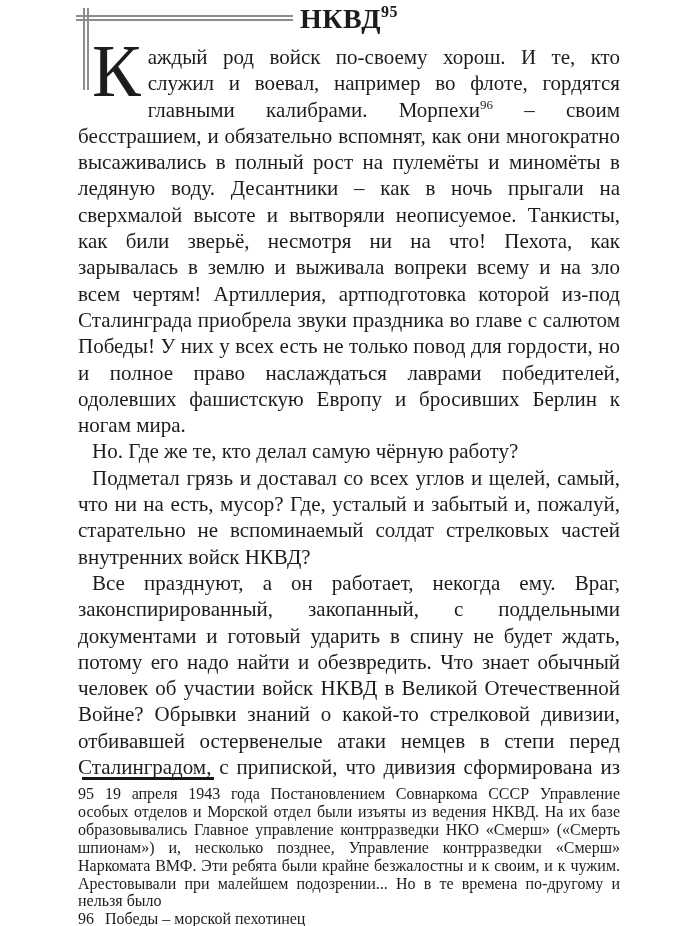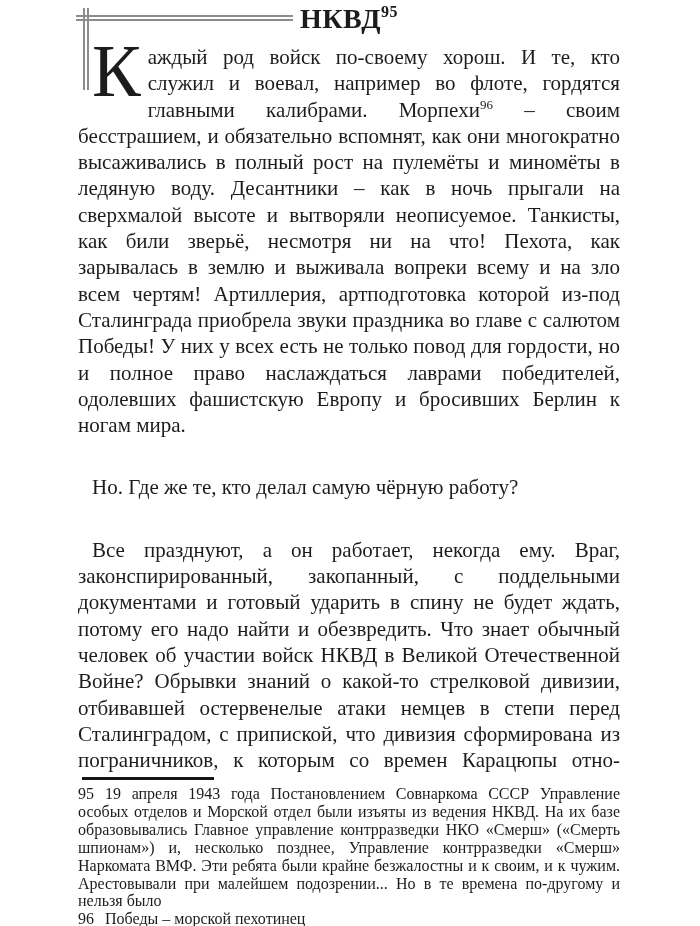--- a/index.html
+++ b/index.html
@@ -39,21 +39,21 @@
   }
 
   
   .body-text {
     position: absolute; top: 44px; left: 78px; width: 542px;
     font-size: 21px; line-height: 26.3px;
     text-align: justify;
     max-height: 737px; overflow: hidden;
   }
   .body-text p { margin: 0; }
-  .body-text p.indent { text-indent: 14px; margin-top: 36px; }
+  .body-text p.indent { text-indent: 14px; }
   .body-text p.p-last { text-align-last: justify; }
   .body-text sup {
     font-size: 13px; line-height: 0;
     vertical-align: super;
   }
   .dropcap {
     float: left;
     font-size: 73px; line-height: 51px;
     padding: 2px 7px 0 0;
     margin-left: 14px;
@@ -79,20 +79,21 @@
 <div class="page">
 
   <div class="rule-h"></div>
   <div class="rule-v"></div>
 
   <h1 class="title"><span>НКВД</span><sup>95</sup></h1>
 
   <div class="body-text">
     <p><span class="dropcap">К</span><span>аждый род войск по-своему хорош. И те, кто служил и воевал, например во флоте, гордятся главными калибрами. Морпехи</span><sup>96</sup><span> – своим бесстрашием, и обязательно вспомнят, как они многократно высаживались в полный рост на пулемёты и миномёты в ледяную воду. Десантники – как в ночь прыгали на сверхмалой высоте и вытворяли неописуемое. Танкисты, как били зверьё, несмотря ни на что! Пехота, как зарывалась в землю и выживала вопреки всему и на зло всем чертям! Артиллерия, артподготовка которой из-под Сталинграда приобрела звуки праздника во главе с салютом Победы! У них у всех есть не только повод для гордости, но и полное право наслаждаться лаврами победителей, одолевших фашистскую Европу и бросивших Берлин к ногам мира.</span></p>
     <p class="indent">Но. Где же те, кто делал самую чёрную работу?</p>
+    <p class="indent">Подметал грязь и доставал со всех углов и щелей, самый, что ни на есть, мусор? Где, усталый и забытый и, пожалуй, старательно не вспоминаемый солдат стрелковых частей внутренних войск НКВД?</p>
     <p class="indent p-last">Все празднуют, а он работает, некогда ему. Враг, законспирированный, закопанный, с поддельными документами и готовый ударить в спину не будет ждать, потому его надо найти и обезвредить. Что знает обычный человек об участии войск НКВД в Великой Отечественной Войне? Обрывки знаний о какой-то стрелковой дивизии, отбивавшей остервенелые атаки немцев в степи перед Сталинградом, с припиской, что дивизия сформирована из пограничников, к которым со времен Карацюпы отно-</p>
   </div>
 
   <div class="footnotes">
     <div class="fn-rule"></div>
     <p><span class="fn-num">95</span><span>19 апреля 1943 года Постановлением Совнаркома СССР Управление особых отделов и Морской отдел были изъяты из ведения НКВД. На их базе образовывались Главное управление контрразведки НКО «Смерш» («Смерть шпионам») и, несколько позднее, Управление контрразведки «Смерш» Наркомата ВМФ. Эти ребята были крайне безжалостны и к своим, и к чужим. Арестовывали при малейшем подозрении... Но в те времена по-другому и нельзя было</span></p>
     <p><span class="fn-num">96</span><span>Победы – морской пехотинец</span></p>
   </div>
 
 </div>

